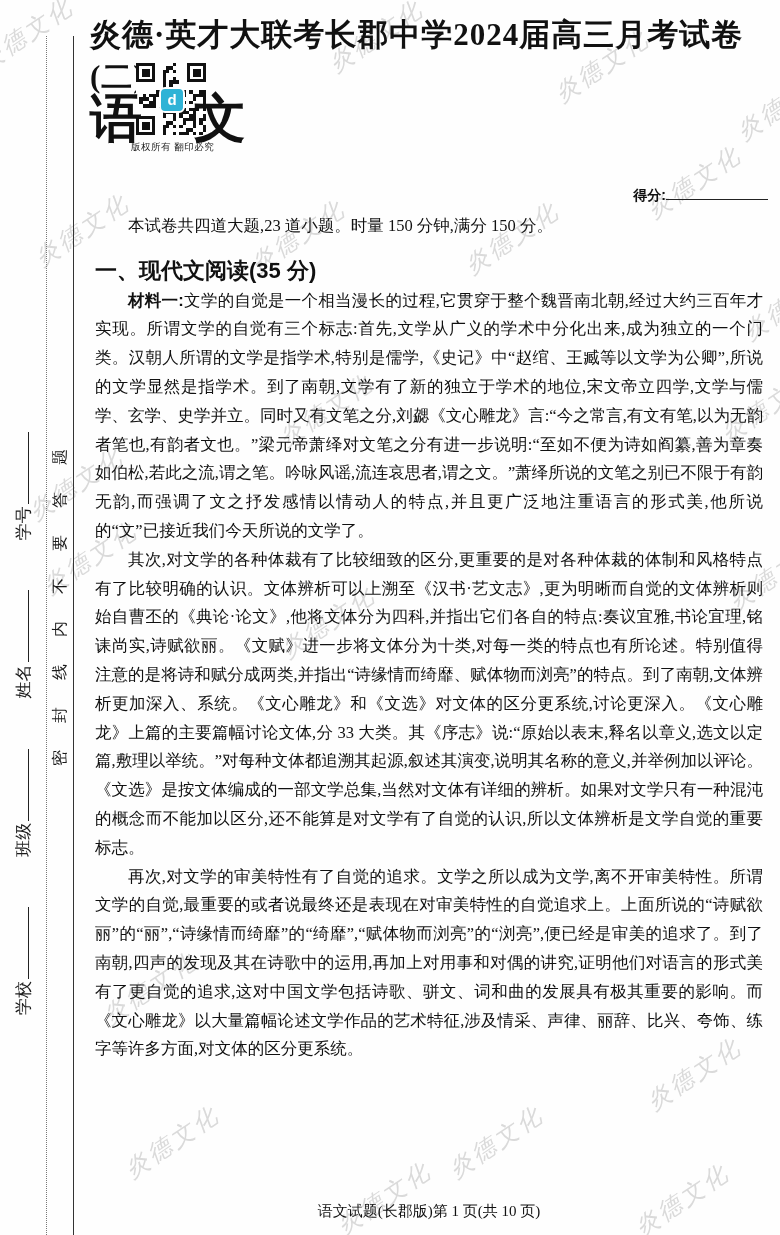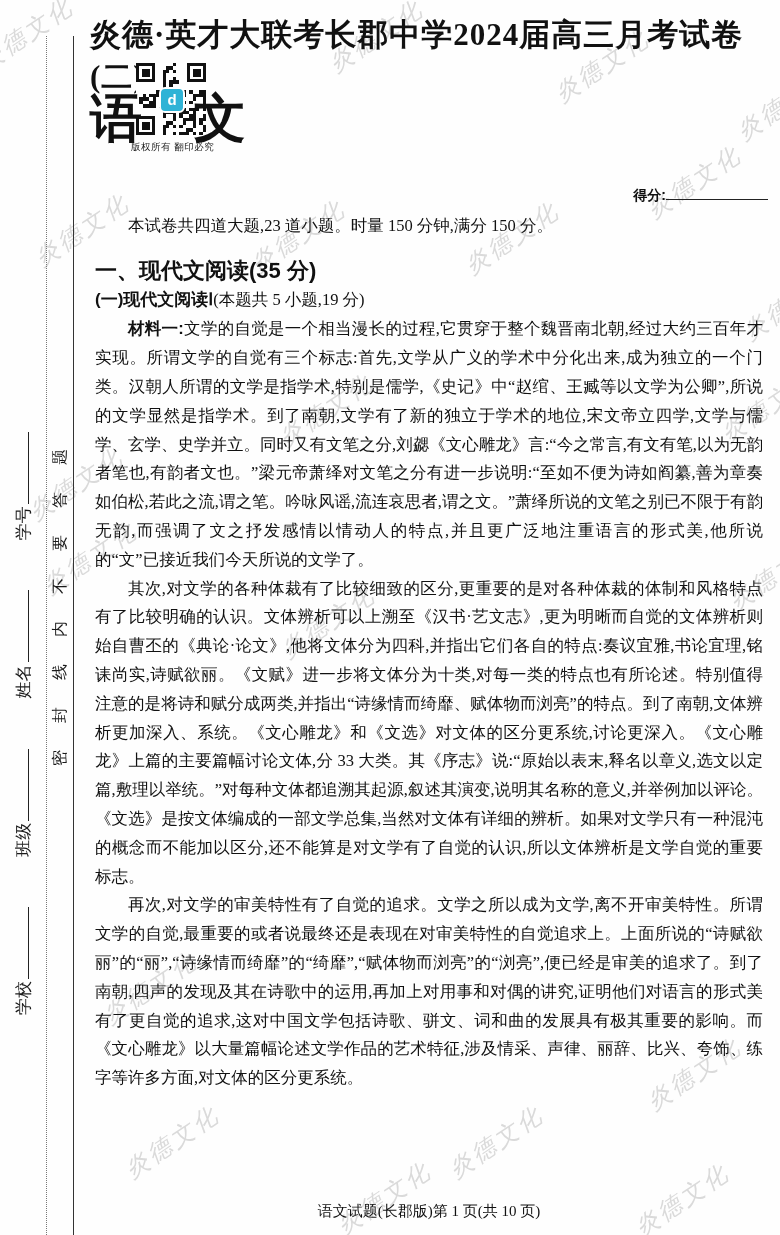--- a/index.html
+++ b/index.html
@@ -558,20 +558,19 @@
 
   <div class="subject">语　文</div>
 
   <div class="score">
     <span>得分:</span><span class="score-line"></span>
   </div>
 
   <div class="content">
     <p class="intro">本试卷共四道大题,23 道小题。时量 150 分钟,满分 150 分。</p>
     <p class="h1">一、现代文阅读(35 分)</p>
-    <p class="h2"><span class="bold">(一)现代文阅读Ⅰ</span><span>(本题共 5 小题,19 分)</span></p>
     <p class="ind just"><span class="hei">材料一:</span><span>文学的自觉是一个相当漫长的过程,它贯穿于整个魏晋南北朝,经过大约三百年才实现。所谓文学的自觉有三个标志:首先,文学从广义的学术中分化出来,成为独立的一个门类。汉朝人所谓的文学是指学术,特别是儒学,《史记》中“赵绾、王臧等以文学为公卿”,所说的文学显然是指学术。到了南朝,文学有了新的独立于学术的地位,宋文帝立四学,文学与儒学、玄学、史学并立。同时又有文笔之分,刘勰《文心雕龙》言:“今之常言,有文有笔,以为无韵者笔也,有韵者文也。”梁元帝萧绎对文笔之分有进一步说明:“至如不便为诗如阎纂,善为章奏如伯松,若此之流,谓之笔。吟咏风谣,流连哀思者,谓之文。”萧绎所说的文笔之别已不限于有韵无韵,而强调了文之抒发感情以情动人的特点,并且更广泛地注重语言的形式美,他所说的“文”已接近我们今天所说的文学了。</span></p>
     <p class="ind just">其次,对文学的各种体裁有了比较细致的区分,更重要的是对各种体裁的体制和风格特点有了比较明确的认识。文体辨析可以上溯至《汉书·艺文志》,更为明晰而自觉的文体辨析则始自曹丕的《典论·论文》,他将文体分为四科,并指出它们各自的特点:奏议宜雅,书论宜理,铭诔尚实,诗赋欲丽。《文赋》进一步将文体分为十类,对每一类的特点也有所论述。特别值得注意的是将诗和赋分成两类,并指出“诗缘情而绮靡、赋体物而浏亮”的特点。到了南朝,文体辨析更加深入、系统。《文心雕龙》和《文选》对文体的区分更系统,讨论更深入。《文心雕龙》上篇的主要篇幅讨论文体,分 33 大类。其《序志》说:“原始以表末,释名以章义,选文以定篇,敷理以举统。”对每种文体都追溯其起源,叙述其演变,说明其名称的意义,并举例加以评论。《文选》是按文体编成的一部文学总集,当然对文体有详细的辨析。如果对文学只有一种混沌的概念而不能加以区分,还不能算是对文学有了自觉的认识,所以文体辨析是文学自觉的重要标志。</p>
     <p class="ind just">再次,对文学的审美特性有了自觉的追求。文学之所以成为文学,离不开审美特性。所谓文学的自觉,最重要的或者说最终还是表现在对审美特性的自觉追求上。上面所说的“诗赋欲丽”的“丽”,“诗缘情而绮靡”的“绮靡”,“赋体物而浏亮”的“浏亮”,便已经是审美的追求了。到了南朝,四声的发现及其在诗歌中的运用,再加上对用事和对偶的讲究,证明他们对语言的形式美有了更自觉的追求,这对中国文学包括诗歌、骈文、词和曲的发展具有极其重要的影响。而《文心雕龙》以大量篇幅论述文学作品的艺术特征,涉及情采、声律、丽辞、比兴、夸饰、练字等许多方面,对文体的区分更系统。</p>
   </div>
 
   <div class="footer">语文试题(长郡版)第 1 页(共 10 页)</div>
 </div>
 
 </body></html>

